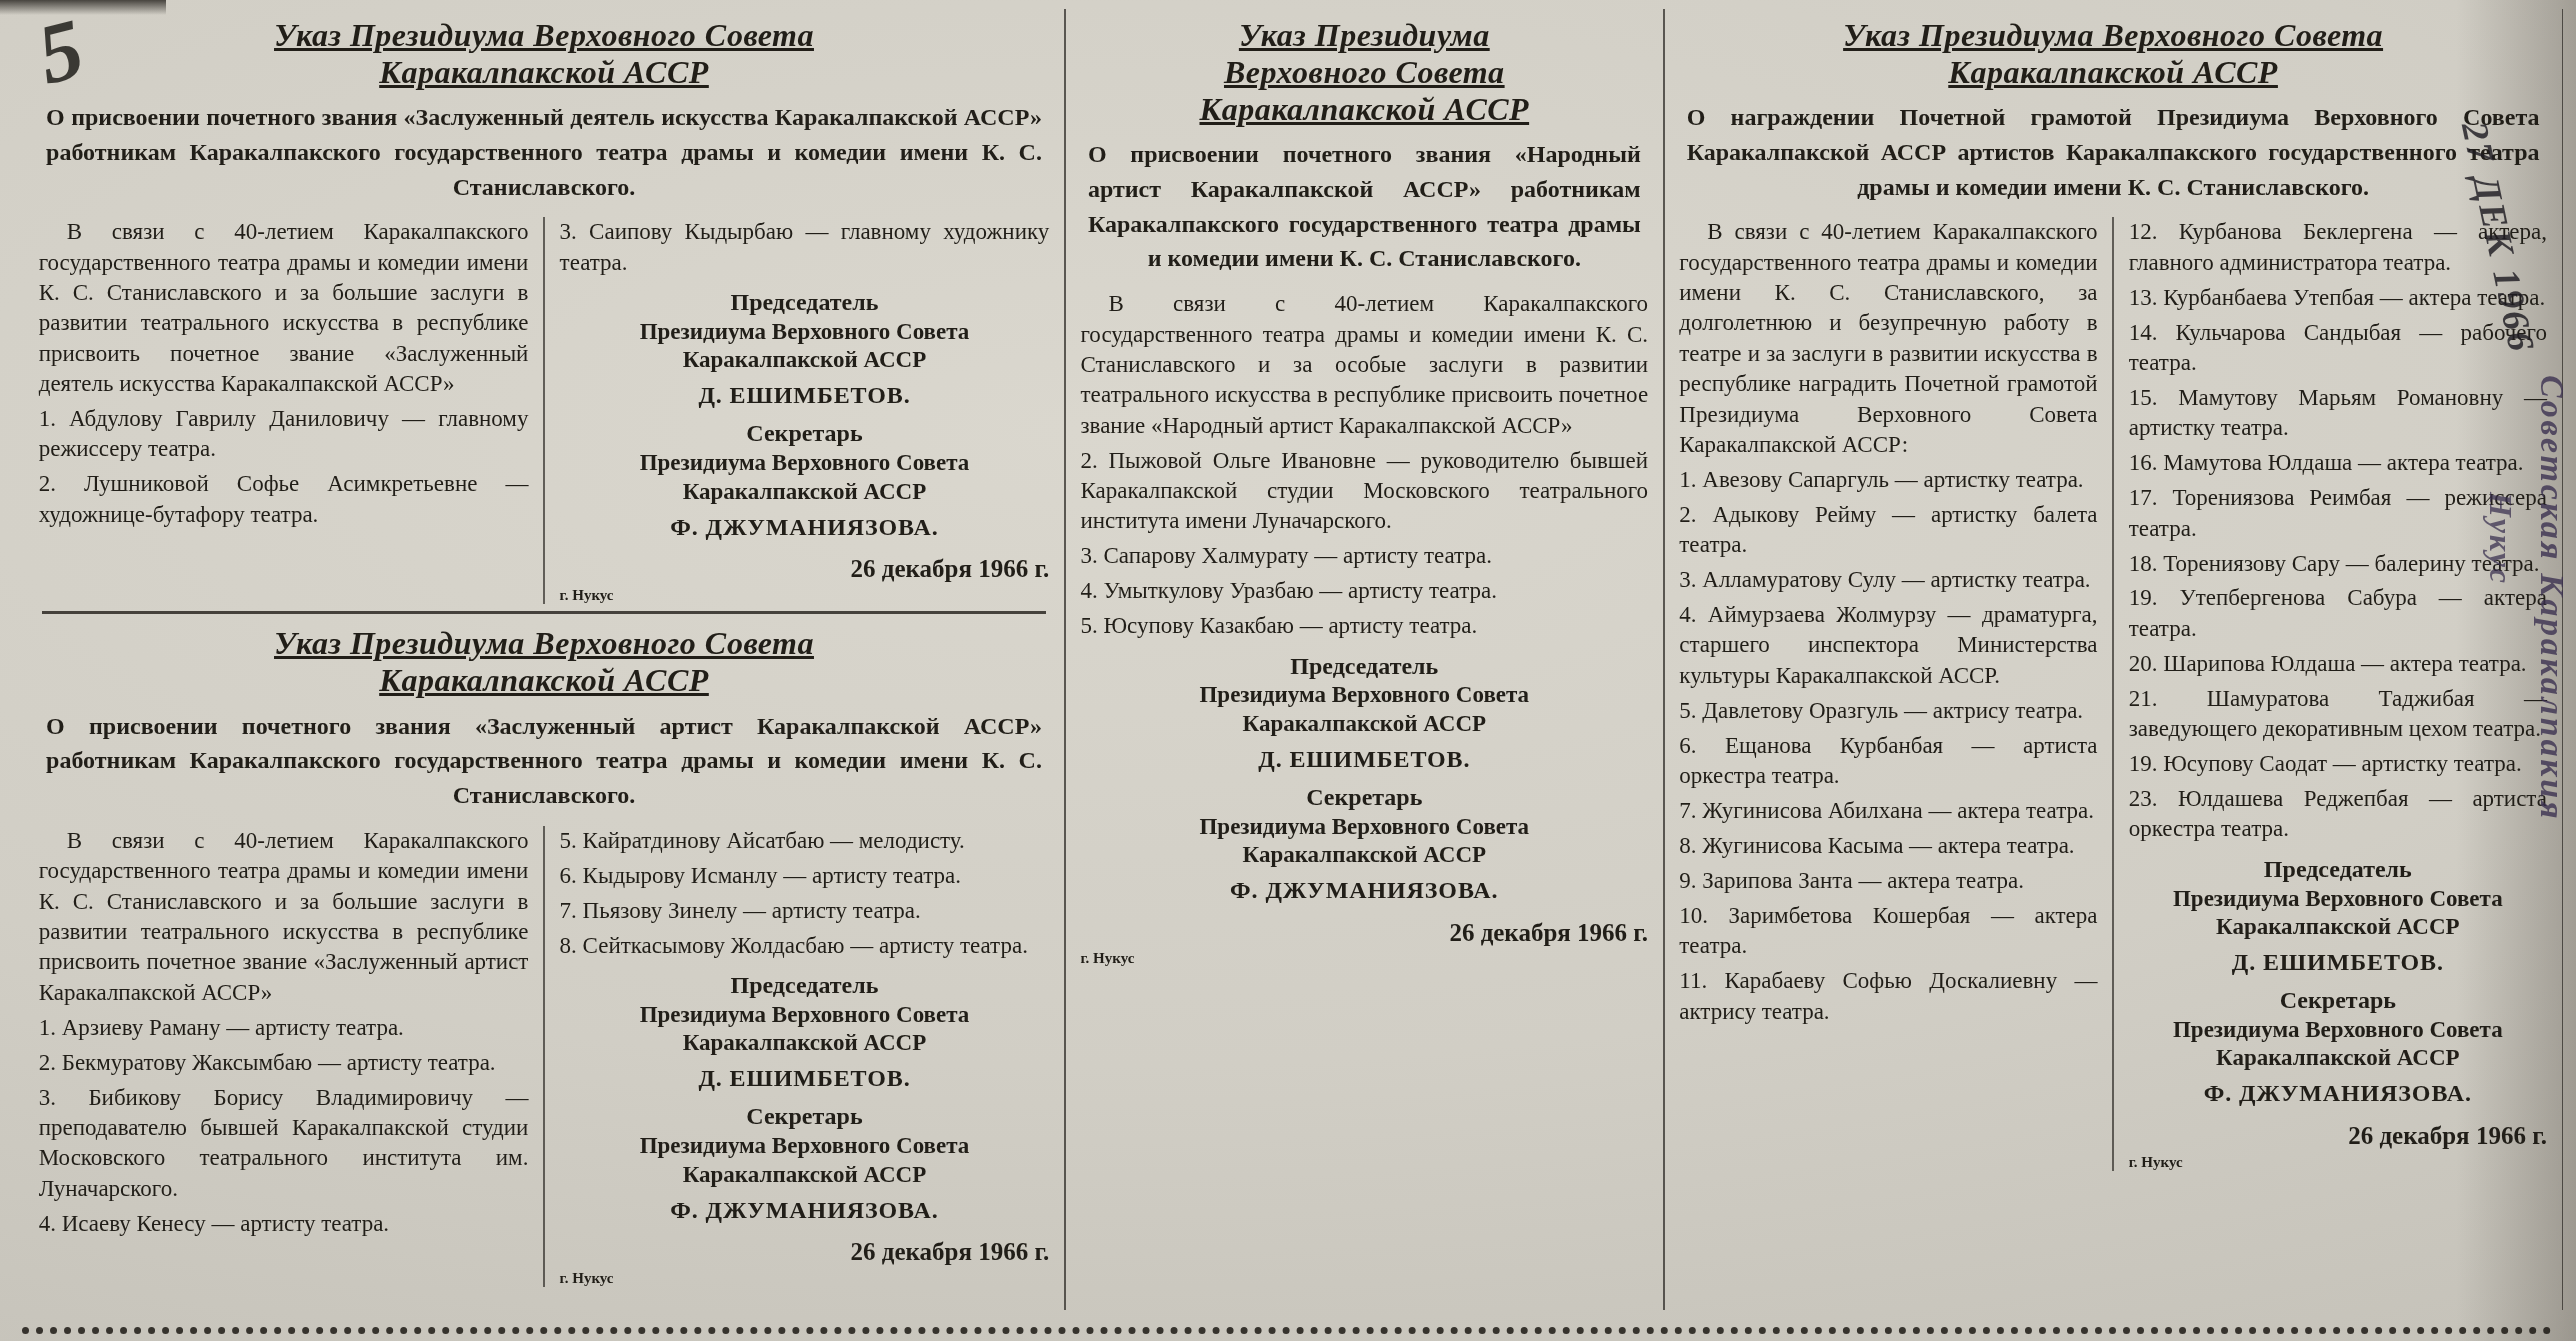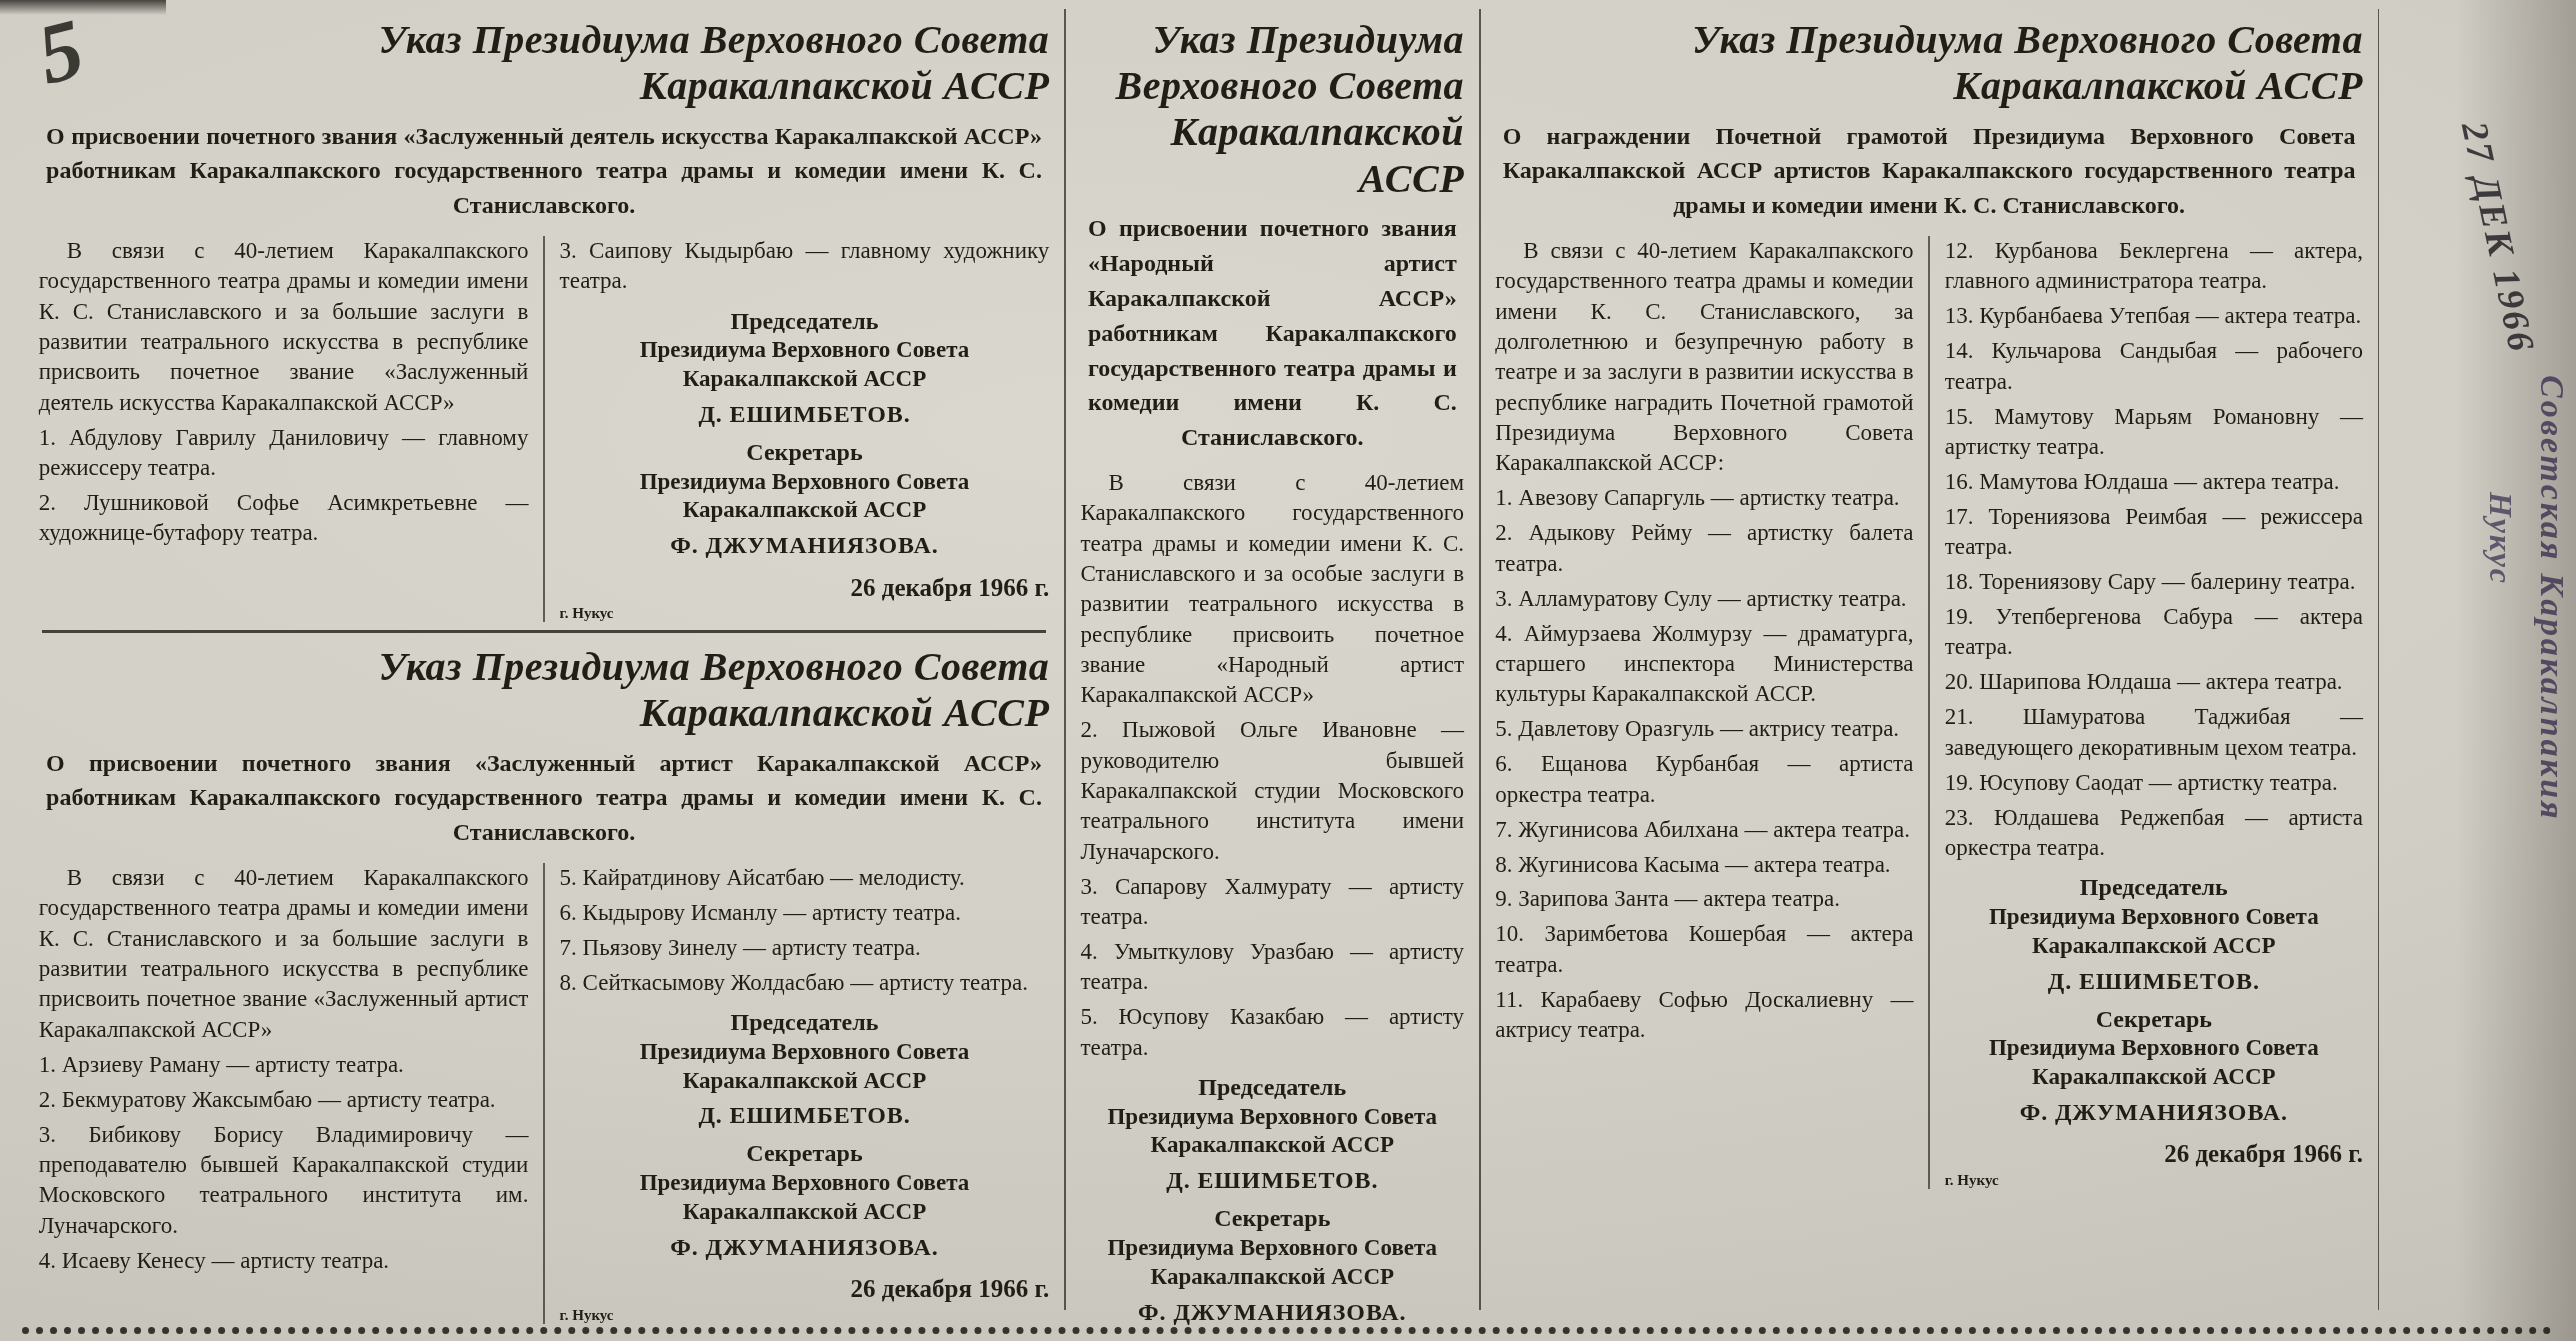--- a/index.html
+++ b/index.html
@@ -24,36 +24,37 @@
     background: linear-gradient(to bottom, rgba(25,22,18,.75), rgba(25,22,18,0));
     pointer-events: none;
   }
   .content {
     position: absolute; inset: 0;
     display: flex;
     padding: 7.4px 0 31px 24px;
   }
   .sec { padding: 3.7px 14.7px 0 14.7px; }
   .sec-left  { width: 1040px; }
-  .sec-mid   { width: 413px; }
+  .sec-mid   { width: 597px; }
   .sec-right { width: 897px; }
   .margin-strip { flex: 1; }
   .vline {
     width: 1.8px;
     background: rgba(42,39,34,.72);
     margin-top: 1.8px;
   }
   .title {
     font-style: italic;
     font-weight: bold;
-    text-align: right;
-    font-size: 40px;
+    text-align: center;
+    font-size: 32px;
     line-height: 1.16;
     letter-spacing: 0.5px;
     margin: 5.5px 0 9.2px;
+    text-decoration: underline;
   }
   .subtitle {
     font-weight: bold;
     font-size: 24px;
     line-height: 1.45;
     text-align: justify;
     text-align-last: center;
     margin: 0 7.4px 13px;
   }
   .body, .item {

